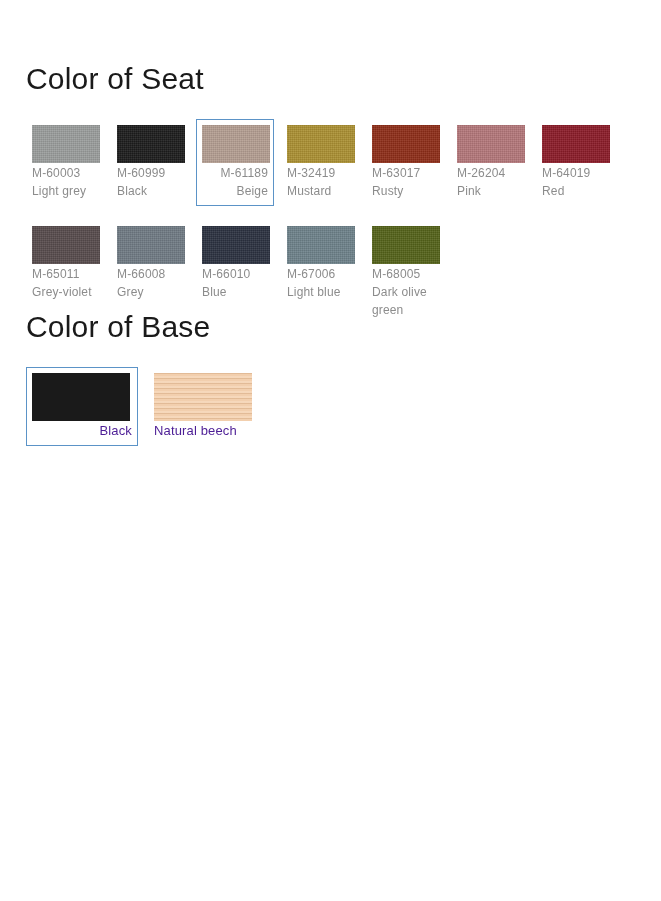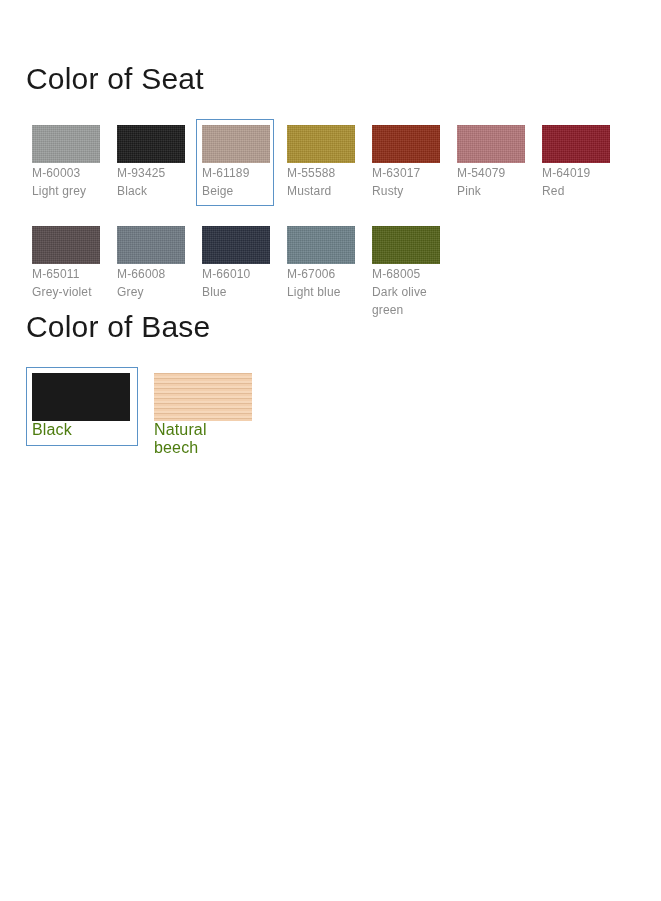--- a/index.html
+++ b/index.html
@@ -47,20 +47,21 @@
     width: 78px;
     margin-right: 7px;
     margin-bottom: 14px;
     padding: 5px 5px 6px 5px;
     border: 1px solid transparent;
     background: transparent;
     cursor: pointer;
   }
   .option.selected {
     border: 1px solid #5b93c7;
+    text-align: right;
   }
   .chip {
     width: 68px;
     height: 38px;
     display: block;
     position: relative;
     overflow: hidden;
   }
   
   .chip.fabric::after {
@@ -93,36 +94,36 @@
     font-size: 12px;
     line-height: 14px;
     color: #8c8c8c;
     letter-spacing: 0.15px;
     word-wrap: break-word;
   }
 
   
   #base-grid .option { width: 112px; margin-right: 10px; }
   #base-grid .chip { width: 98px; height: 48px; }
-  #base-grid .chip-label { font-size: 16px; line-height: 15px; color: #4d7c0f; }
+  #base-grid .chip-label { font-size: 13px; line-height: 15px; color: #4c1d95; }
 </style>
 </head>
 <body>
 
 <div class="page">
 
   <section id="seat-section">
     <h2 class="section-title">Color of Seat</h2>
     <div class="swatch-grid" id="seat-grid">
         <div class="option"><span class="chip fabric" style="background: rgb(154, 157, 156);"></span><span class="chip-label">M-60003 Light grey</span></div>
-        <div class="option"><span class="chip fabric" style="background: rgb(28, 28, 28);"></span><span class="chip-label">M-93425 Black</span></div>
+        <div class="option"><span class="chip fabric" style="background: rgb(28, 28, 28);"></span><span class="chip-label">M-60999 Black</span></div>
         <div class="option selected"><span class="chip fabric" style="background: rgb(180, 158, 146);"></span><span class="chip-label">M-61189 Beige</span></div>
-        <div class="option"><span class="chip fabric" style="background: rgb(171, 144, 50);"></span><span class="chip-label">M-55588 Mustard</span></div>
+        <div class="option"><span class="chip fabric" style="background: rgb(171, 144, 50);"></span><span class="chip-label">M-32419 Mustard</span></div>
         <div class="option"><span class="chip fabric" style="background: rgb(142, 45, 24);"></span><span class="chip-label">M-63017 Rusty</span></div>
-        <div class="option"><span class="chip fabric" style="background: rgb(180, 119, 122);"></span><span class="chip-label">M-54079 Pink</span></div>
+        <div class="option"><span class="chip fabric" style="background: rgb(180, 119, 122);"></span><span class="chip-label">M-26204 Pink</span></div>
         <div class="option"><span class="chip fabric" style="background: rgb(139, 27, 40);"></span><span class="chip-label">M-64019 Red</span></div>
         <div class="option"><span class="chip fabric" style="background: rgb(87, 75, 76);"></span><span class="chip-label">M-65011 Grey-violet</span></div>
         <div class="option"><span class="chip fabric" style="background: rgb(112, 122, 132);"></span><span class="chip-label">M-66008 Grey</span></div>
         <div class="option"><span class="chip fabric" style="background: rgb(43, 49, 64);"></span><span class="chip-label">M-66010 Blue</span></div>
         <div class="option"><span class="chip fabric" style="background: rgb(110, 130, 138);"></span><span class="chip-label">M-67006 Light blue</span></div>
         <div class="option"><span class="chip fabric" style="background: rgb(84, 98, 25);"></span><span class="chip-label">M-68005 Dark olive green</span></div>
       </div>
   </section>
 
   <section id="base-section">

